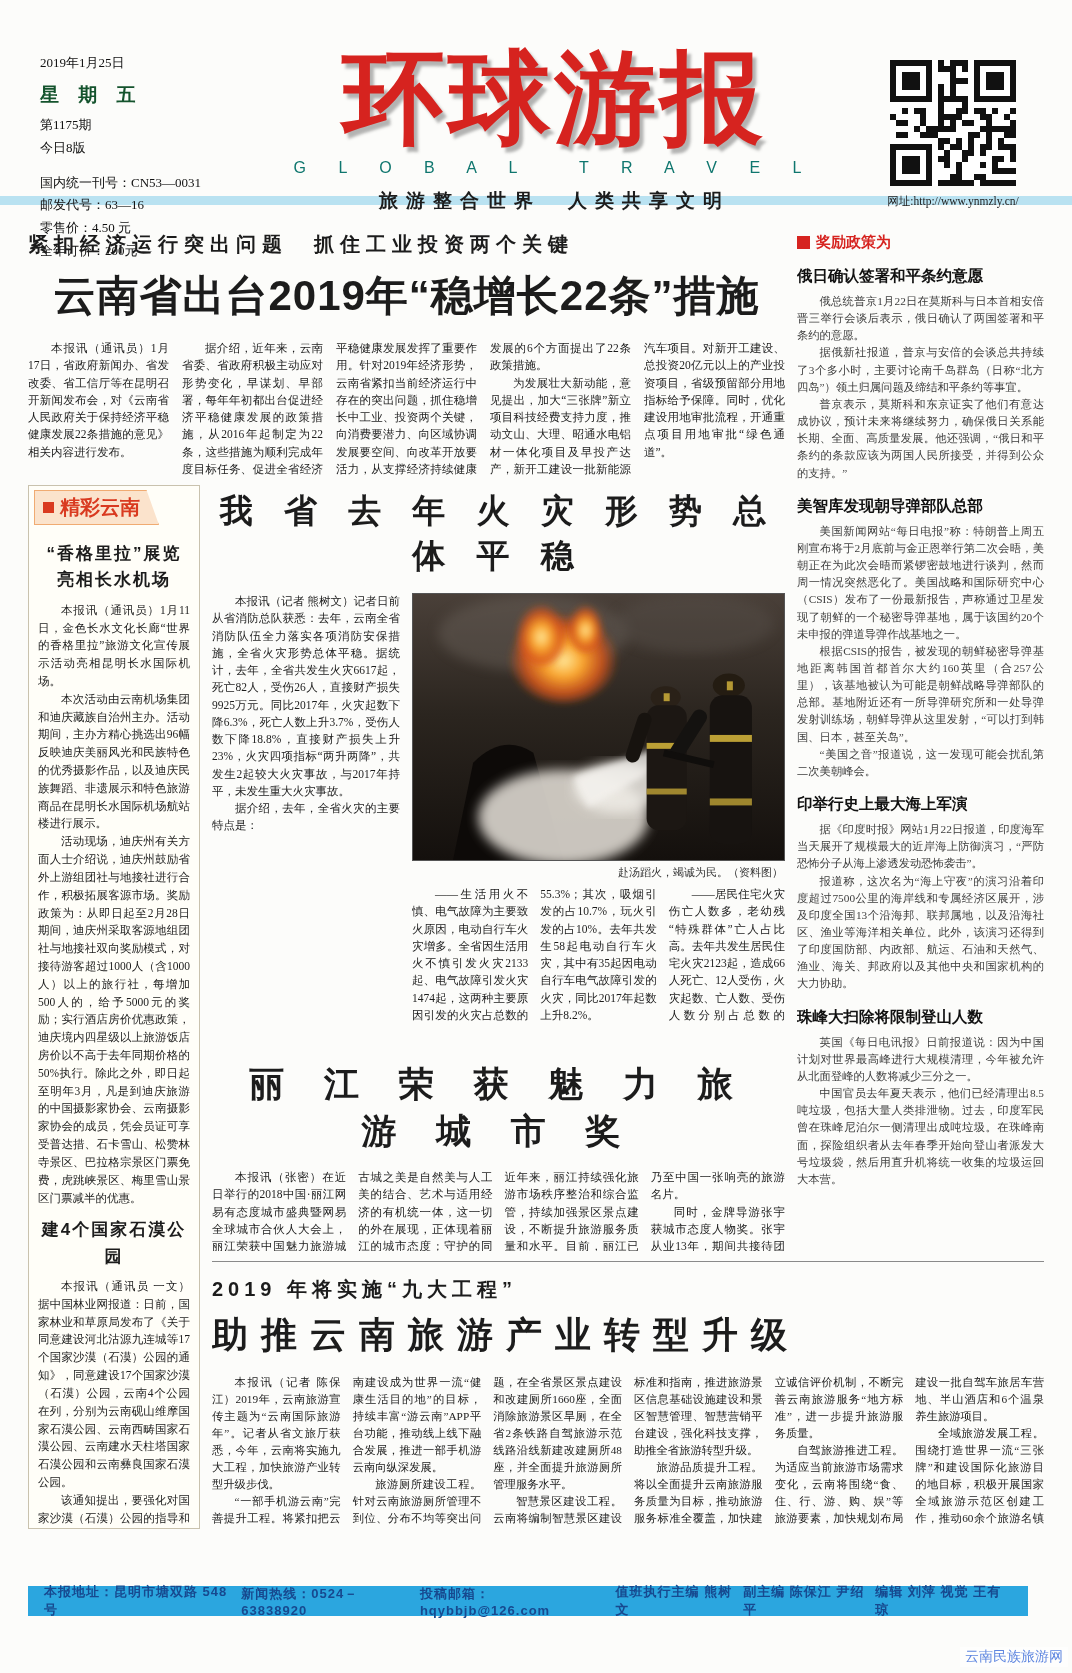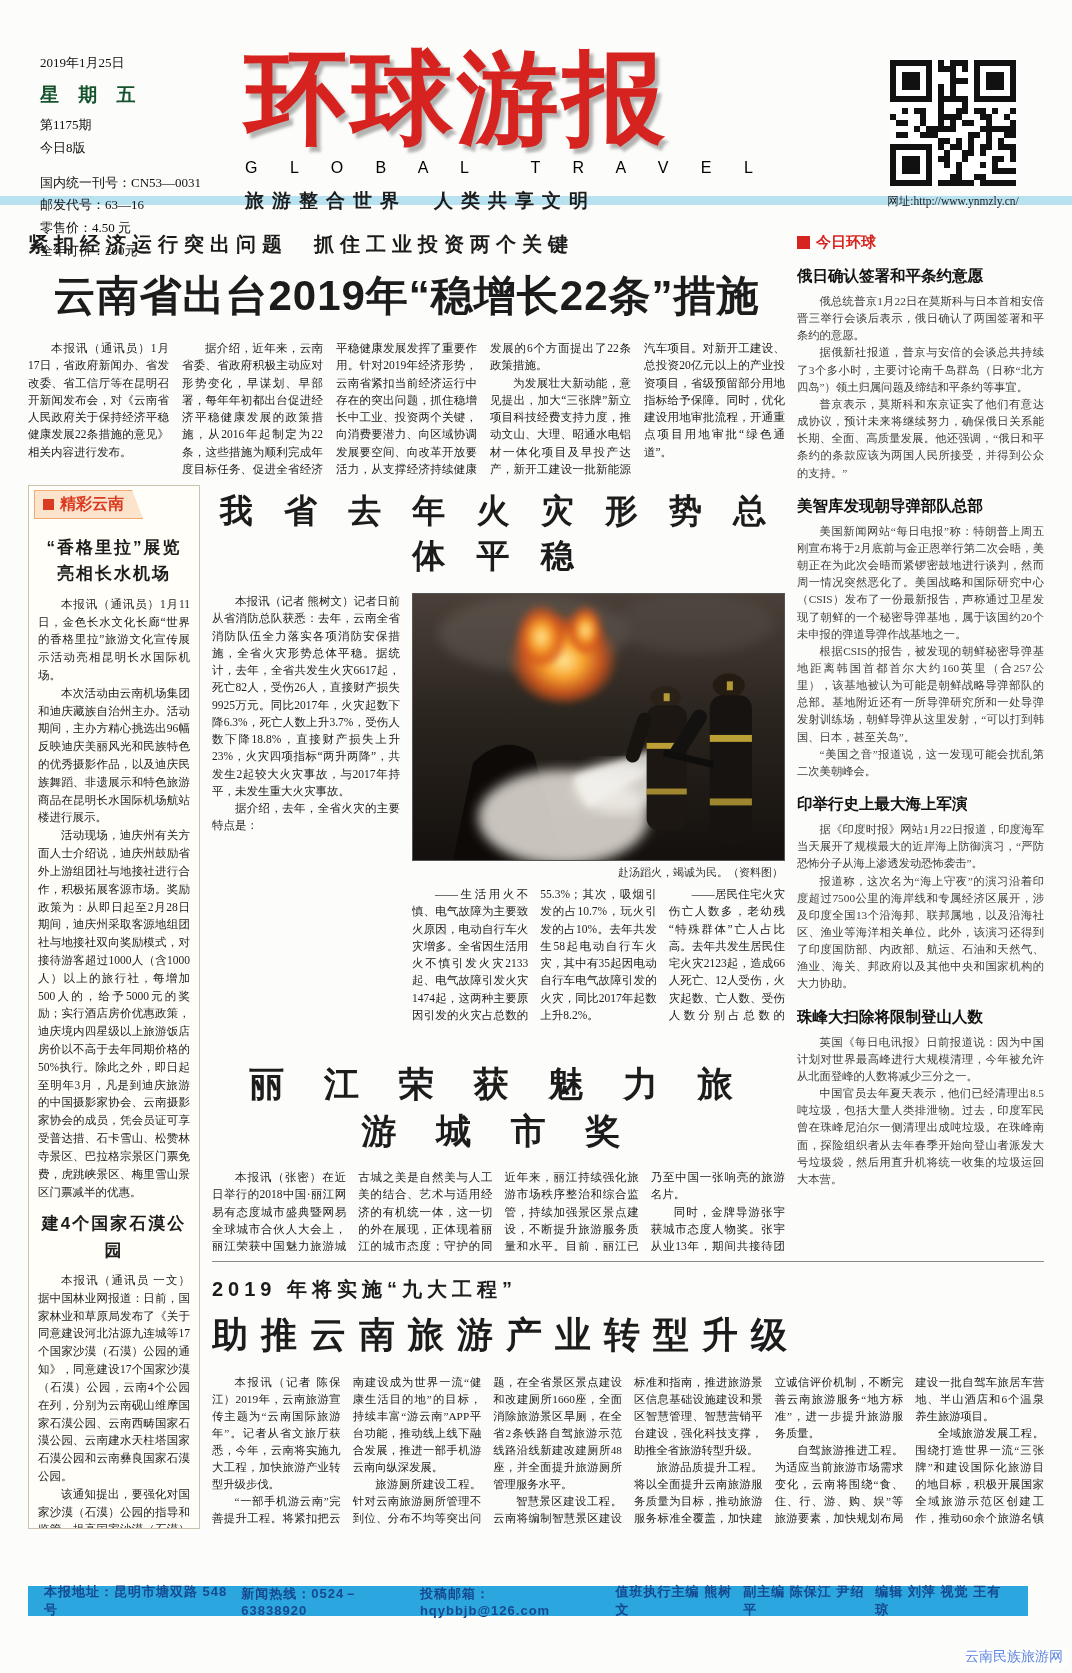--- a/index.html
+++ b/index.html
@@ -5,24 +5,24 @@
   html,body{margin:0;padding:0;background:#d9d9d9;}
   .page{width:1072px;height:1673px;margin:0 auto;background:#fcfcfa;position:relative;
         font-family:"Liberation Serif",serif;color:#1c1c1c;overflow:hidden;}
   p{margin:0;text-indent:2em;}
 
   
   .masthead{display:flex;padding:52px 30px 0 40px;height:192px;box-sizing:border-box;}
   .issue-info{width:205px;font-size:13px;line-height:1.75;color:#111;}
   .issue-info .weekday{color:#14532d;font-weight:bold;font-size:19px;letter-spacing:7px;margin:3px 0;font-family:"Liberation Sans",sans-serif;}
   .issue-info .gap{height:12px;}
-  .brand{flex:1;text-align:left;}
+  .brand{flex:1;text-align:center;}
   .brand-title{font-size:102px;line-height:1;font-weight:900;color:#d6231f;letter-spacing:4px;
                font-family:"Liberation Serif",serif;text-shadow:4px 5px 3px rgba(90,90,90,.45);margin-top:-4px;}
-  .brand-en{font-size:16px;letter-spacing:14px;color:#000000;margin-top:8px;font-family:"Liberation Sans",sans-serif;}
+  .brand-en{font-size:16px;letter-spacing:14px;color:#0f766e;margin-top:8px;font-family:"Liberation Sans",sans-serif;}
   .brand-slogan{font-size:19px;letter-spacing:8px;margin-top:9px;font-weight:bold;}
   .qr-block{width:178px;text-align:center;padding-top:8px;}
   .qr-block svg{width:126px;height:126px;fill:#111;background:#fff;}
   .qr-caption{font-size:11.5px;margin-top:4px;color:#222;}
   .cyan-rule{height:9px;background:#b9e2f1;margin-top:4px;}
 
   
   .grid{display:grid;grid-template-columns:172px 1fr 247px;grid-template-rows:258px 766px 268px;
         grid-template-areas:"lead lead world" "jing mid world" "jing bottom bottom";
         column-gap:12px;row-gap:10px;margin:12px 28px 0;}
@@ -38,21 +38,21 @@
   
   .world{grid-area:world;overflow:hidden;padding-top:16px;}
   .sec-label{font-family:"Liberation Sans",sans-serif;font-weight:bold;font-size:15px;color:#d62420;display:flex;align-items:center;gap:6px;}
   .sec-label .sq{width:13px;height:13px;background:#d62420;display:inline-block;}
   .world h3{font-size:15.5px;font-family:"Liberation Sans",sans-serif;font-weight:bold;margin:14px 0 6px;color:#111;}
   .world .art-body{font-size:11.3px;line-height:1.52;text-align:justify;color:#3d3d3d;}
 
   
   .jing{grid-area:jing;border:1px solid #c9c2ae;background:#fffef8;padding:6px 9px;overflow:hidden;box-sizing:border-box;}
   .jing-tab{display:inline-flex;align-items:center;gap:6px;background:#fbe3cc;border:1px solid #f0ab72;
-            color:#d93a20;font-weight:bold;font-family:Liberation Mono, monospace;font-size:16px;
+            color:#d93a20;font-weight:bold;font-family:Liberation Mono, monospace;font-size:20px;
             padding:3px 18px 3px 8px;margin:-2px 0 6px -4px;
             clip-path:polygon(0 0,90% 0,100% 100%,0 100%);}
   .jing-tab .sq{width:11px;height:11px;background:#d93a20;display:inline-block;}
   .jing h4{text-align:center;font-size:17px;letter-spacing:2px;font-family:"Liberation Sans",sans-serif;
            margin:10px 0 8px;line-height:1.55;font-weight:900;}
   .jing .art-body{font-size:11.5px;line-height:1.55;text-align:justify;}
 
   
   .mid{grid-area:mid;overflow:hidden;}
   .fire .headline{font-size:33px;font-weight:900;letter-spacing:11px;text-align:center;
@@ -442,21 +442,21 @@
             <p>评委会认为，丽江这座城市凝聚千年文明精魂和各族人民的博大智慧，古城之美是自然美与人工美的结合、艺术与适用经济的有机统一体，这一切的外在展现，正体现着丽江的城市态度；守护的同时，开放而包容。</p>
             <p>据了解，丽江拥有20个A级旅游景区（点），其中5A级2个、4A级7个。近年来，丽江持续强化旅游市场秩序整治和综合监管，持续加强景区景点建设，不断提升旅游服务质量和水平。目前，丽江已形成了涵盖食、住、行、游、购、娱在内的完整的旅游产业体系，成为云南乃至中国一张响亮的旅游名片。</p>
             <p>同时，金牌导游张宇获城市态度人物奖。张宇从业13年，期间共接待团队1000余个、服务游客超过4万人，至今未被投诉过一次。此外，由丽江市委外宣办报送的丽江古城名家讲坛雪山书院系列讲座，获城市态度政能量奖。</p>
           </div>
       </section>
     </div>
 
     <aside class="world">
       <div class="sec-label">
         <span class="sq"></span>
-        <span>今日环球</span>
+        <span>奖励政策为</span>
       </div>
       <h3>俄日确认签署和平条约意愿</h3>
       <div class="art-body">
           <p>俄总统普京1月22日在莫斯科与日本首相安倍晋三举行会谈后表示，俄日确认了两国签署和平条约的意愿。</p>
           <p>据俄新社报道，普京与安倍的会谈总共持续了3个多小时，主要讨论南千岛群岛（日称“北方四岛”）领土归属问题及缔结和平条约等事宜。</p>
           <p>普京表示，莫斯科和东京证实了他们有意达成协议，预计未来将继续努力，确保俄日关系能长期、全面、高质量发展。他还强调，“俄日和平条约的条款应该为两国人民所接受，并得到公众的支持。”</p>
         </div>
       <h3>美智库发现朝导弹部队总部</h3>
       <div class="art-body">
           <p>美国新闻网站“每日电报”称：特朗普上周五刚宣布将于2月底前与金正恩举行第二次会晤，美朝正在为此次会晤而紧锣密鼓地进行谈判，然而周一情况突然恶化了。美国战略和国际研究中心（CSIS）发布了一份最新报告，声称通过卫星发现了朝鲜的一个秘密导弹基地，属于该国约20个未申报的弹道导弹作战基地之一。</p>

